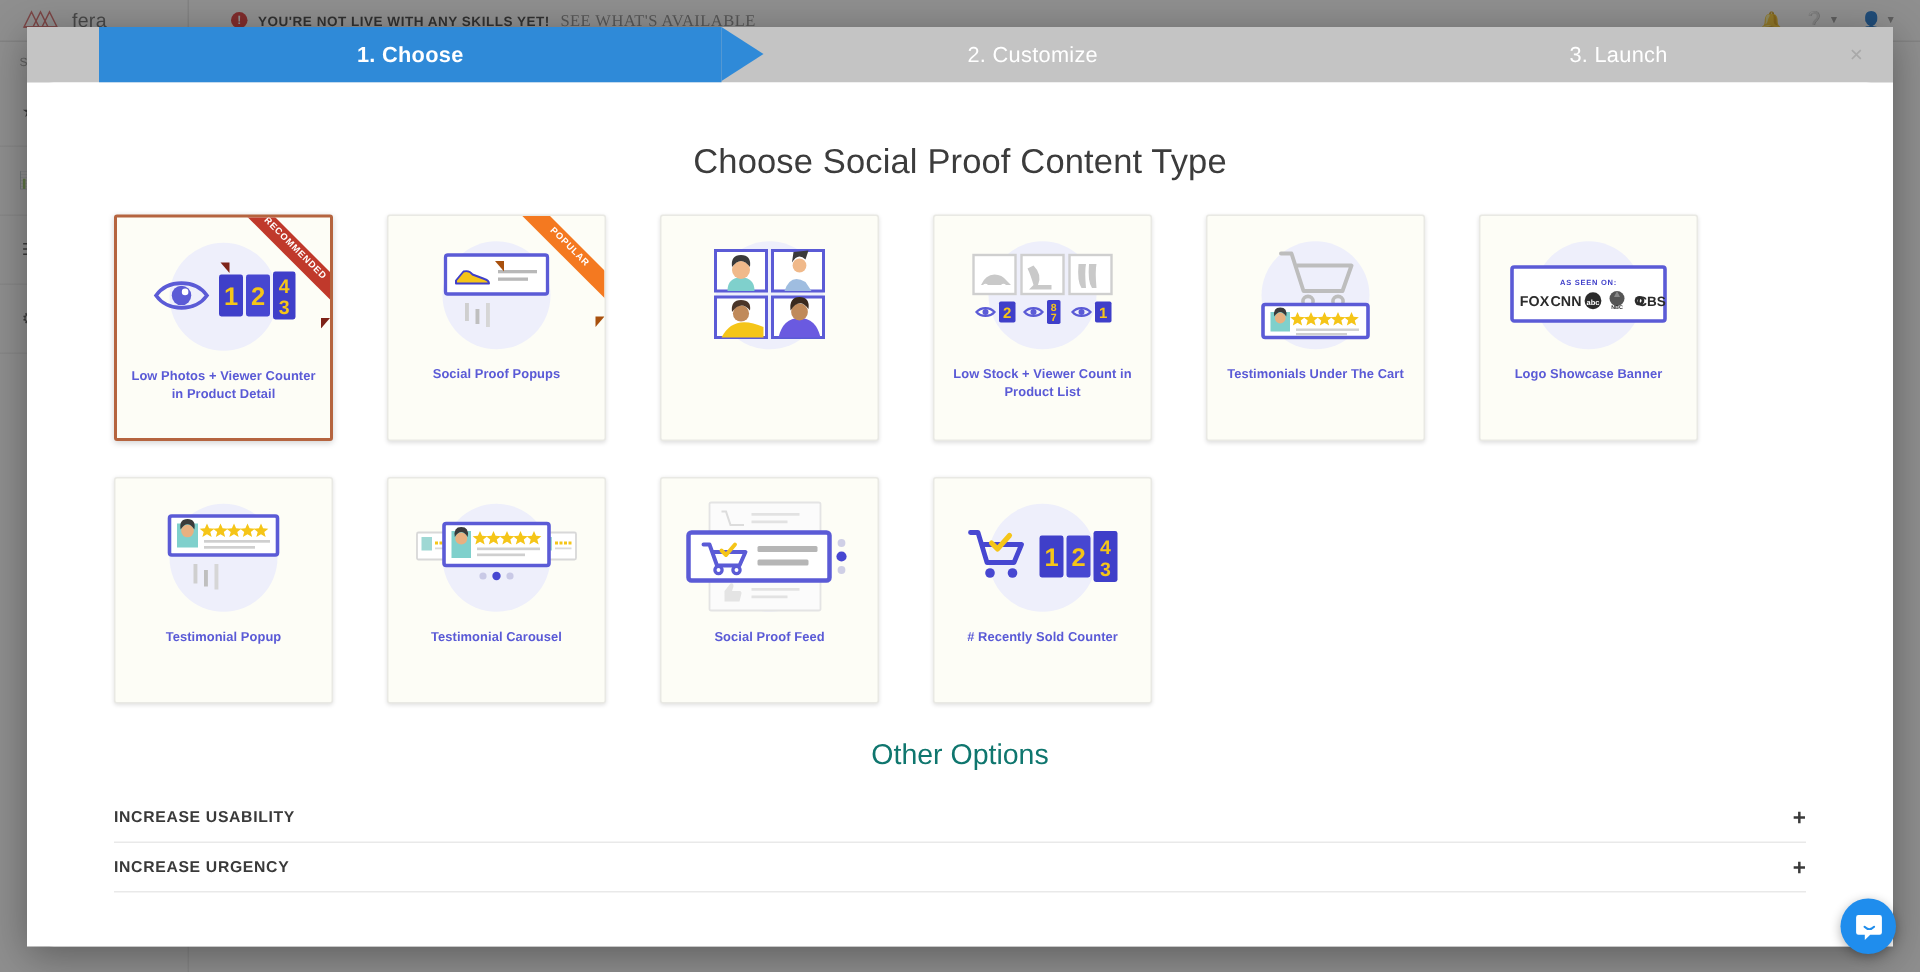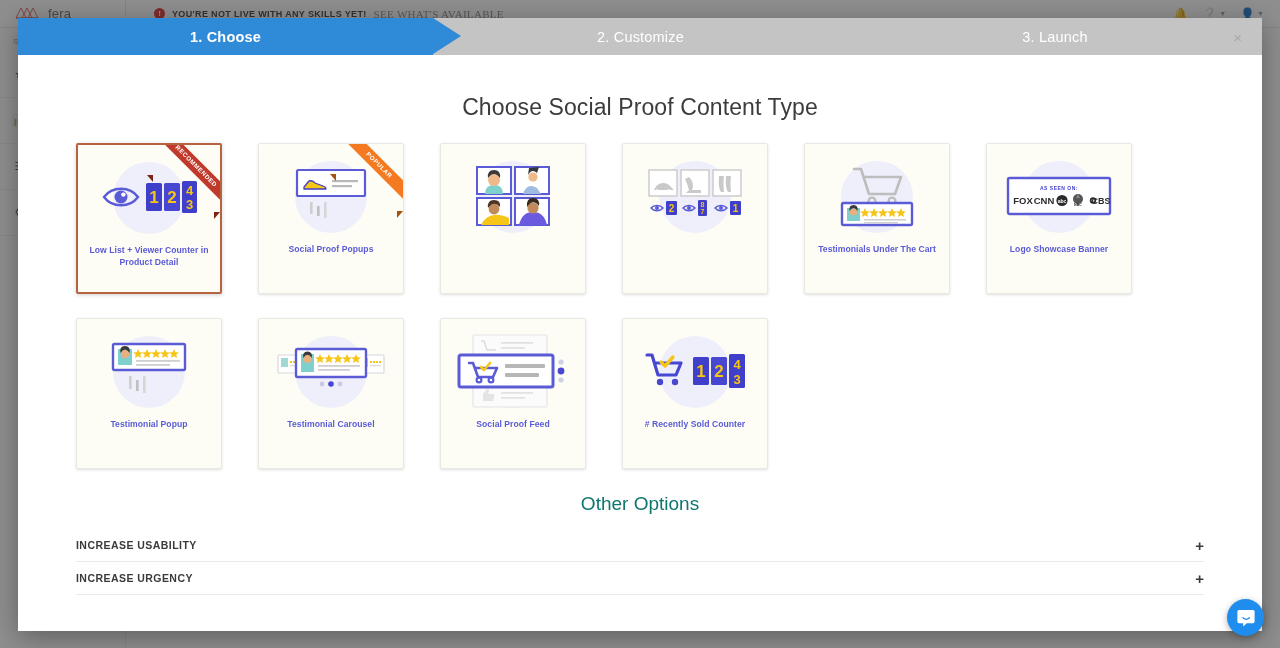--- a/index.html
+++ b/index.html
@@ -105,20 +105,21 @@
   .step {
     flex: 1;
     display: flex; align-items: center; justify-content: center;
     font-size: 14.5px; color: #ffffff;
     letter-spacing: .2px;
     position: relative;
   }
   .step-1 {
     background: #2f8ad8;
     flex: 0 0 415px;
+    margin-left: 48px;
   }
   .step-1 .chev {
     position: absolute; right: -28px; top: 0;
     width: 0; height: 0;
     border-top: 18.5px solid transparent;
     border-bottom: 18.5px solid transparent;
     border-left: 28px solid #2f8ad8;
     z-index: 3;
   }
   .step-1 .label { font-weight: bold; }
@@ -354,21 +355,21 @@
               <circle cx="23.4" cy="21.6" r="2.2" fill="#ffffff"></circle>
               <rect x="46" y="10" width="16" height="28" rx="1.6" fill="#3f3fc9"></rect>
               <rect x="64" y="10" width="16" height="28" rx="1.6" fill="#4747d1"></rect>
               <rect x="82" y="8" width="15" height="32" rx="1.6" fill="#3f3fc9"></rect>
               <text x="54" y="30" font-family="Liberation Sans, sans-serif" font-size="17" font-weight="bold" fill="#f5c518" text-anchor="middle">1</text>
               <text x="72" y="30" font-family="Liberation Sans, sans-serif" font-size="17" font-weight="bold" fill="#f5c518" text-anchor="middle">2</text>
               <text x="89.5" y="22" font-family="Liberation Sans, sans-serif" font-size="13" font-weight="bold" fill="#f5c518" text-anchor="middle">4</text>
               <text x="89.5" y="36" font-family="Liberation Sans, sans-serif" font-size="13" font-weight="bold" fill="#f5c518" text-anchor="middle">3</text>
             </svg>
           </div>
-          <div class="card-label">Low List + Viewer Counter in Product Detail</div>
+          <div class="card-label">Low Photos + Viewer Counter in Product Detail</div>
         </div>
 
         <div class="card">
           <div class="ribbon ribbon-pop">
             <span class="tail-l"></span>
               <span class="tail-r"></span>
             <span class="band">POPULAR</span>
           </div>
           <div class="card-art">
             <span class="halo"></span>
@@ -445,20 +446,21 @@
               <circle cx="74" cy="40" r="2" fill="#5b5bd6"></circle>
               <rect x="19" y="33" width="11" height="14" rx="1.2" fill="#3f3fc9"></rect>
               <text x="24.5" y="44" font-family="Liberation Sans, sans-serif" font-size="10" font-weight="bold" fill="#f5c518" text-anchor="middle">2</text>
               <rect x="51" y="32" width="9" height="16" rx="1.2" fill="#3f3fc9"></rect>
               <text x="55.5" y="39" font-family="Liberation Sans, sans-serif" font-size="7" font-weight="bold" fill="#f5c518" text-anchor="middle">8</text>
               <text x="55.5" y="46" font-family="Liberation Sans, sans-serif" font-size="7" font-weight="bold" fill="#f5c518" text-anchor="middle">7</text>
               <rect x="83" y="33" width="11" height="14" rx="1.2" fill="#3f3fc9"></rect>
               <text x="88.5" y="44" font-family="Liberation Sans, sans-serif" font-size="10" font-weight="bold" fill="#f5c518" text-anchor="middle">1</text>
             </svg>
           </div>
+          <div class="card-label">Low Stock + Viewer Count in Product List</div>
         </div>
 
         <div class="card">
           <div class="card-art">
             <span class="halo"></span>
             <svg width="86" height="66" viewBox="0 0 86 66">
               <g fill="none" stroke="#bdbdbd" stroke-width="2.6" stroke-linecap="round" stroke-linejoin="round">
                 <path d="M20 6 h7 l8 25 h26 l6 -17 h-36"></path>
               </g>
               <circle cx="38" cy="38" r="3.4" fill="none" stroke="#bdbdbd" stroke-width="2.4"></circle>

